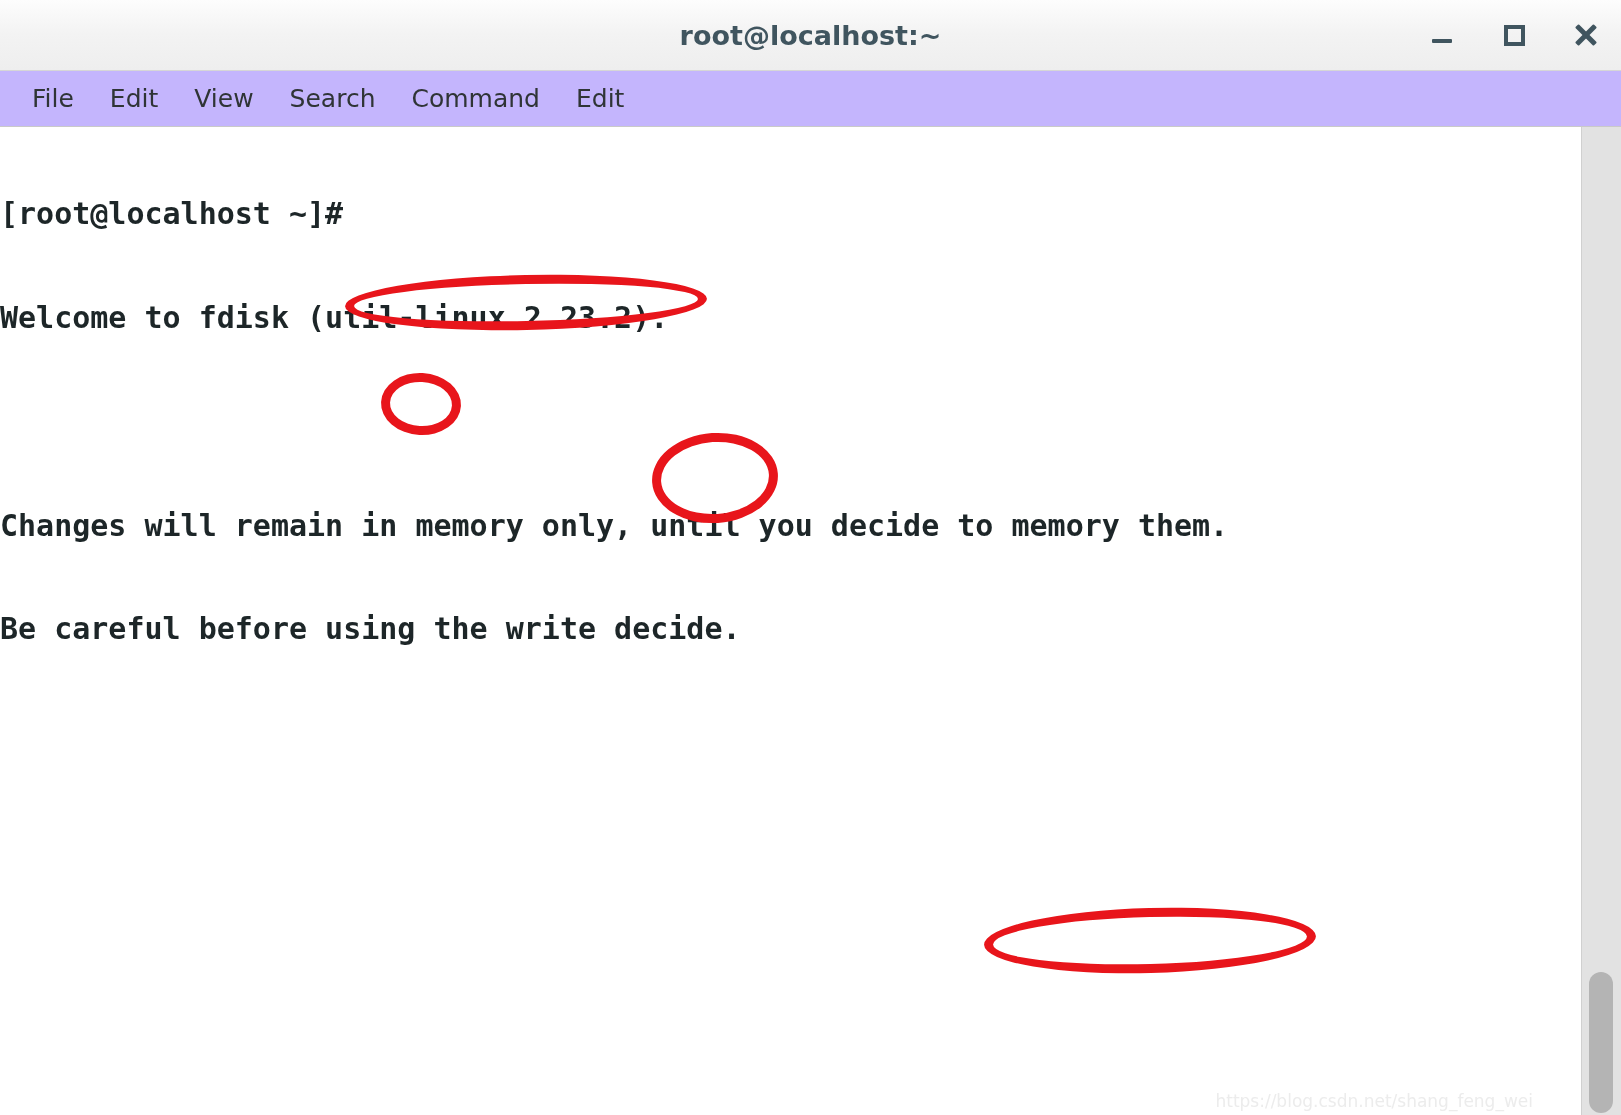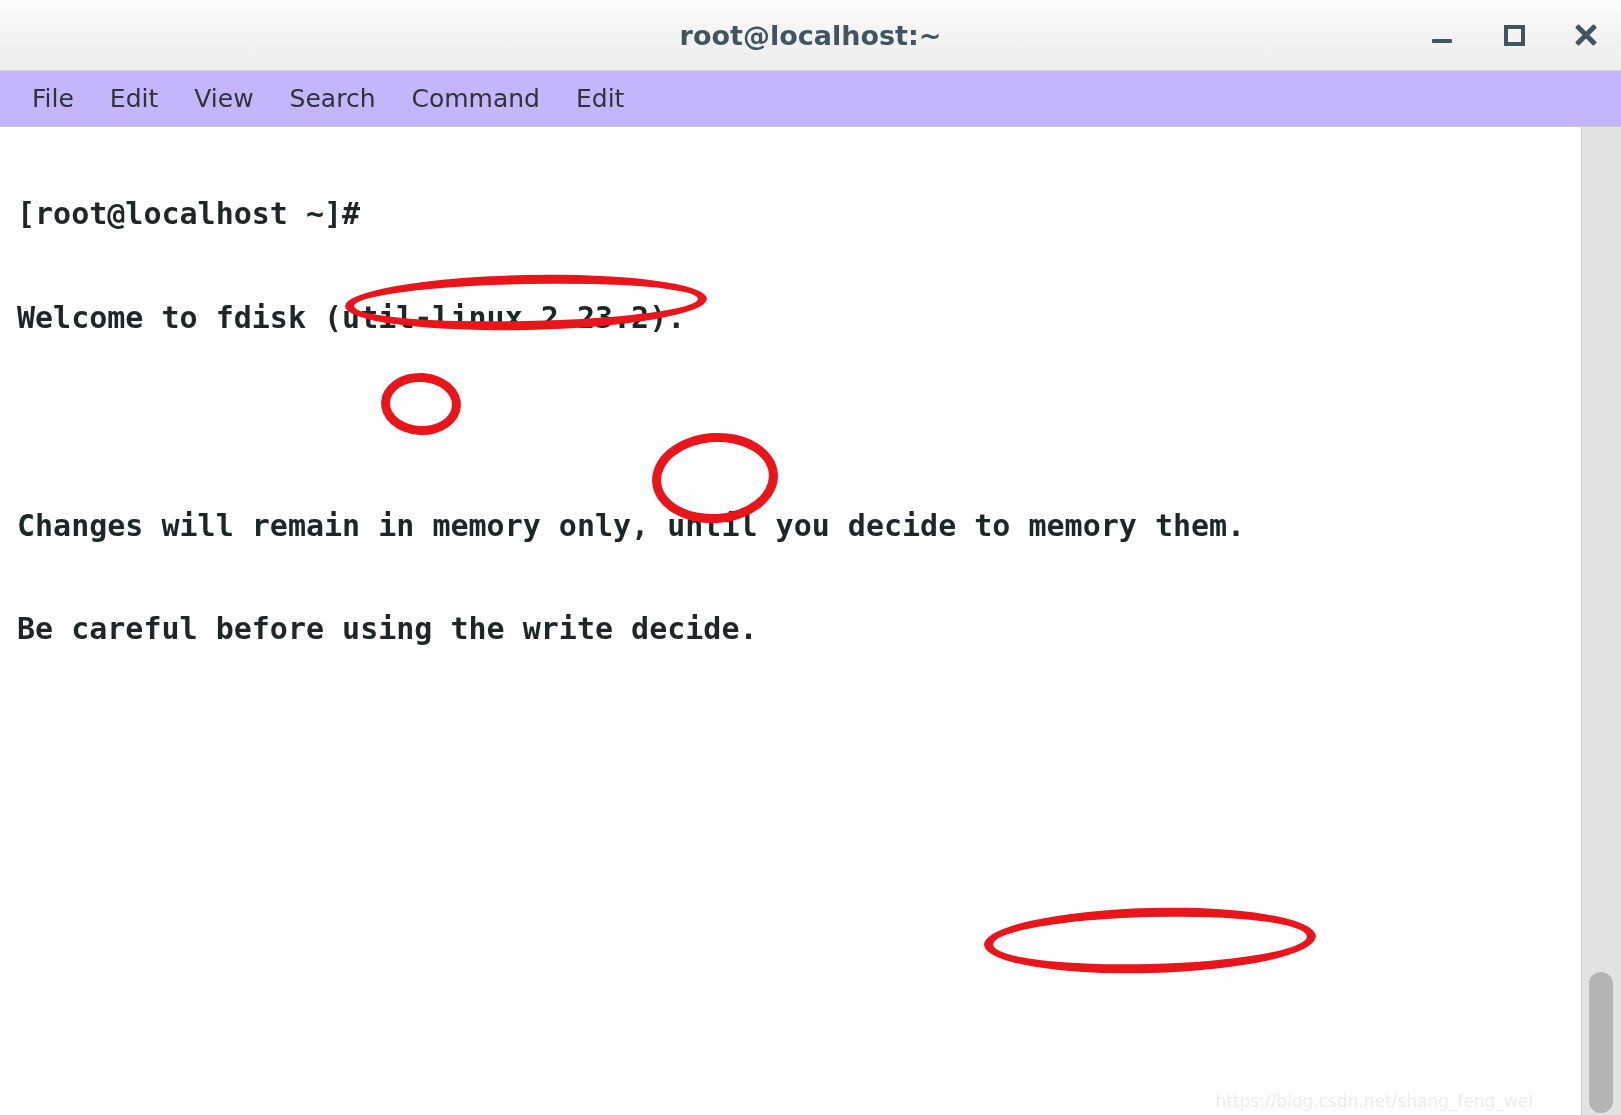--- a/index.html
+++ b/index.html
@@ -141,21 +141,20 @@
     font-weight: bold;
     line-height: 34.6px;
     color: #1d2628;
     white-space: pre;
     padding-top: 1px;
     letter-spacing: 0px;
   }
   .tline {
     height: 34.6px;
     white-space: pre;
-    margin-left: 17px;
   }
 
   
   #annotations {
     position: absolute;
     left: 0;
     top: 0;
     width: 100%;
     height: 100%;
     z-index: 5;

